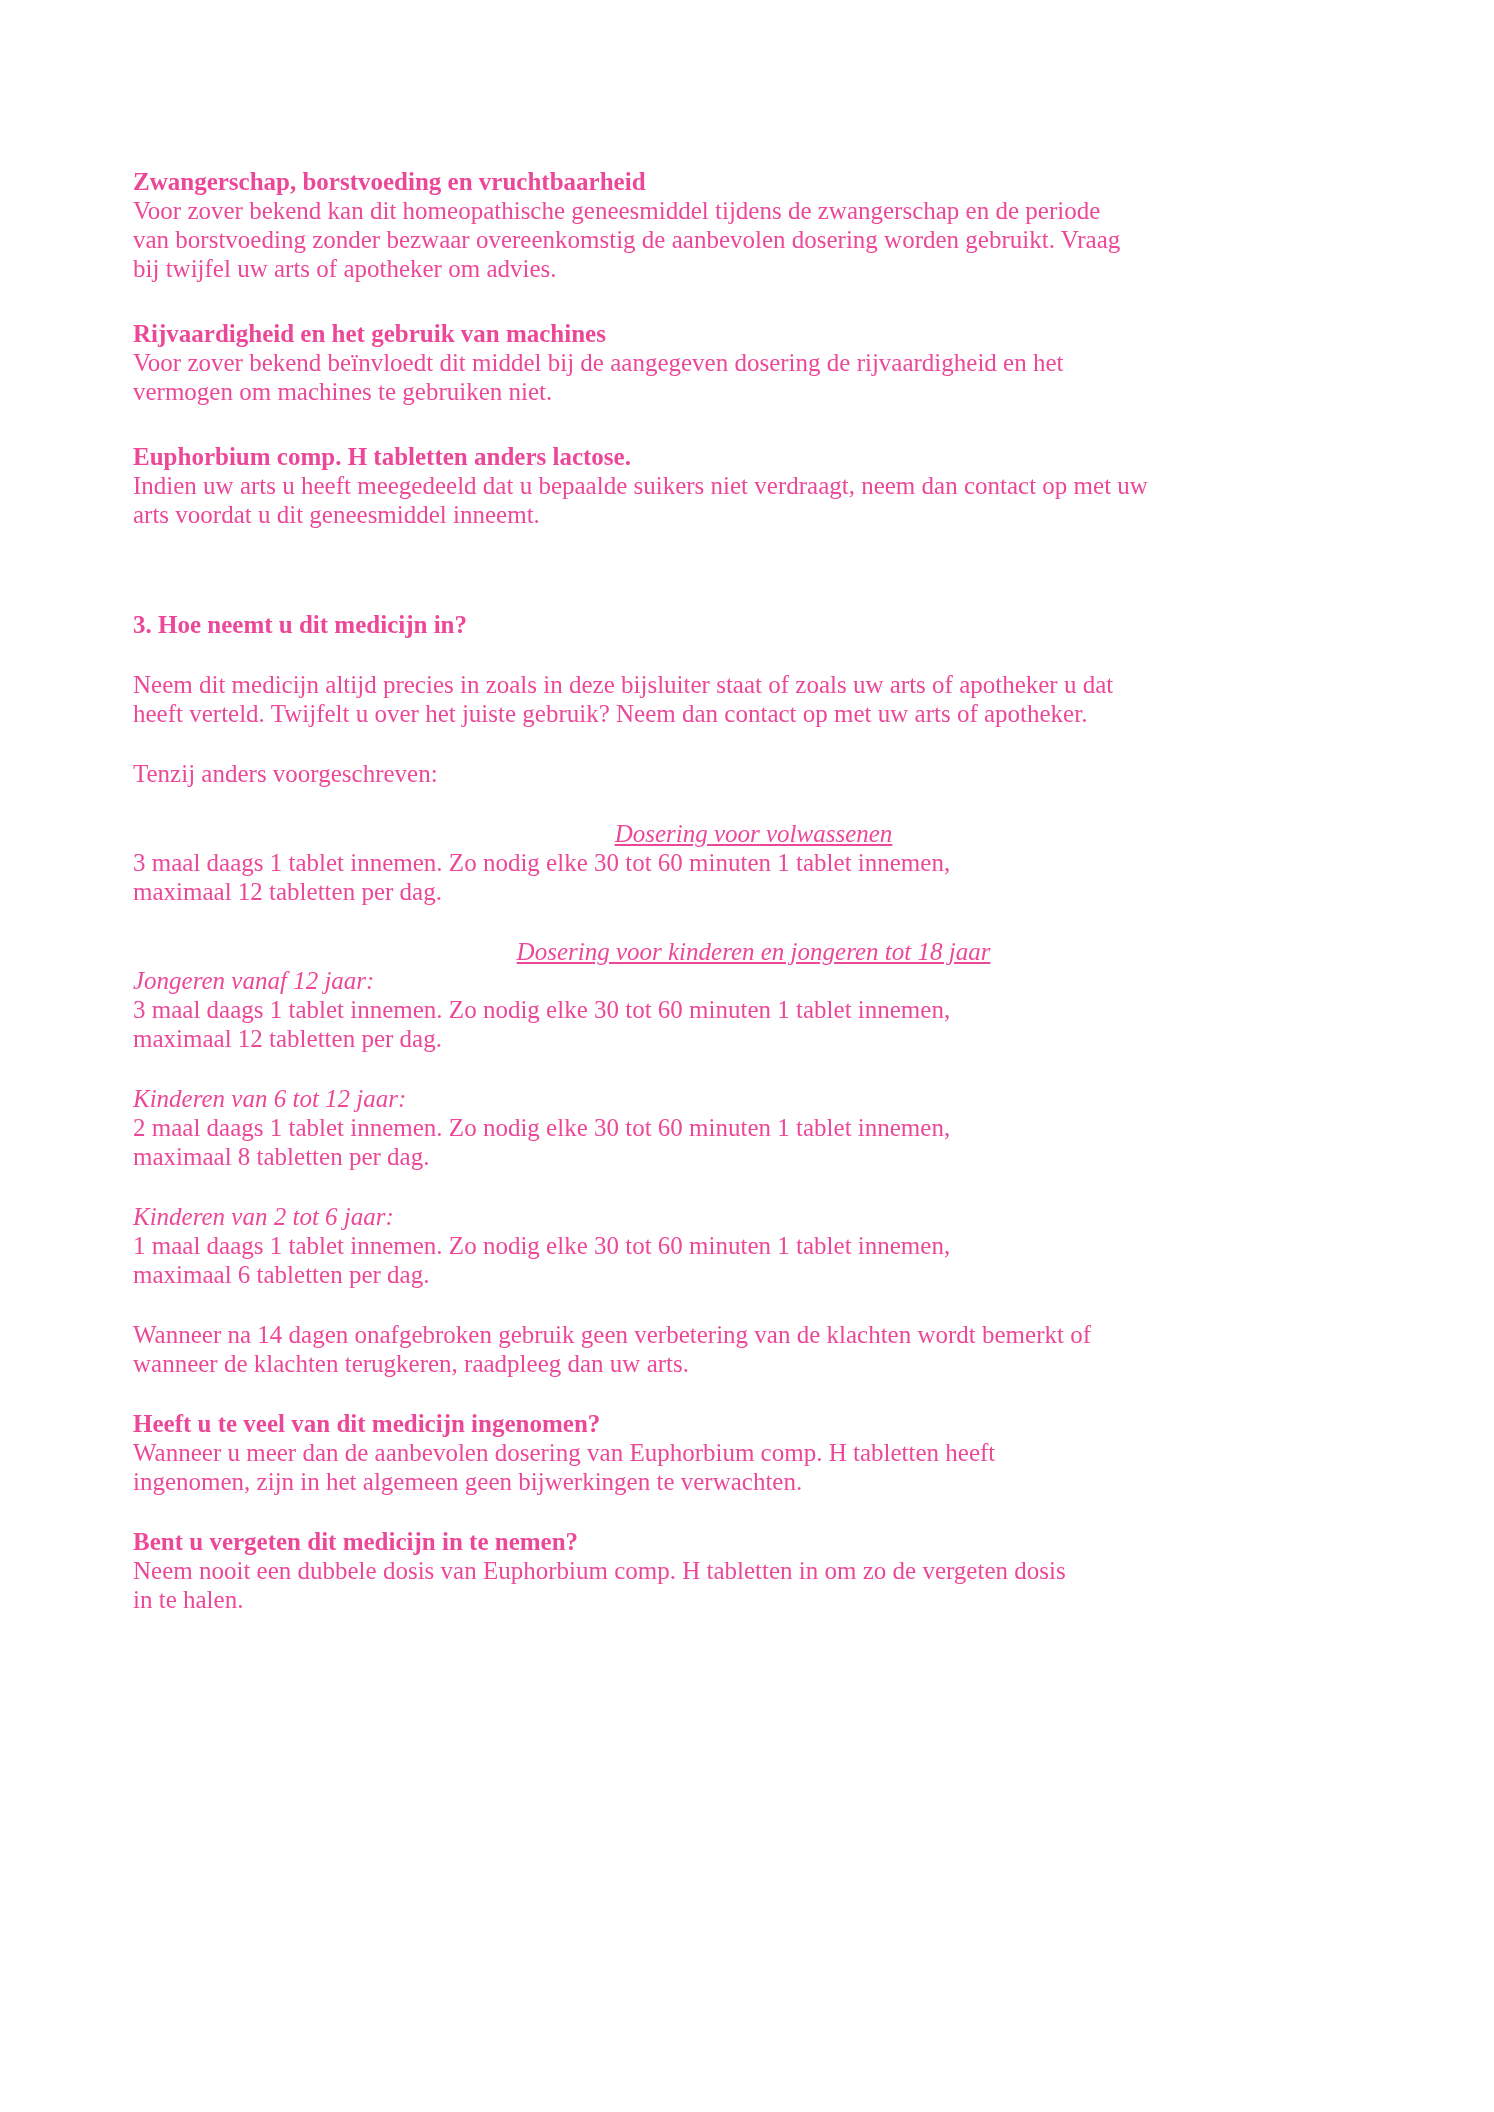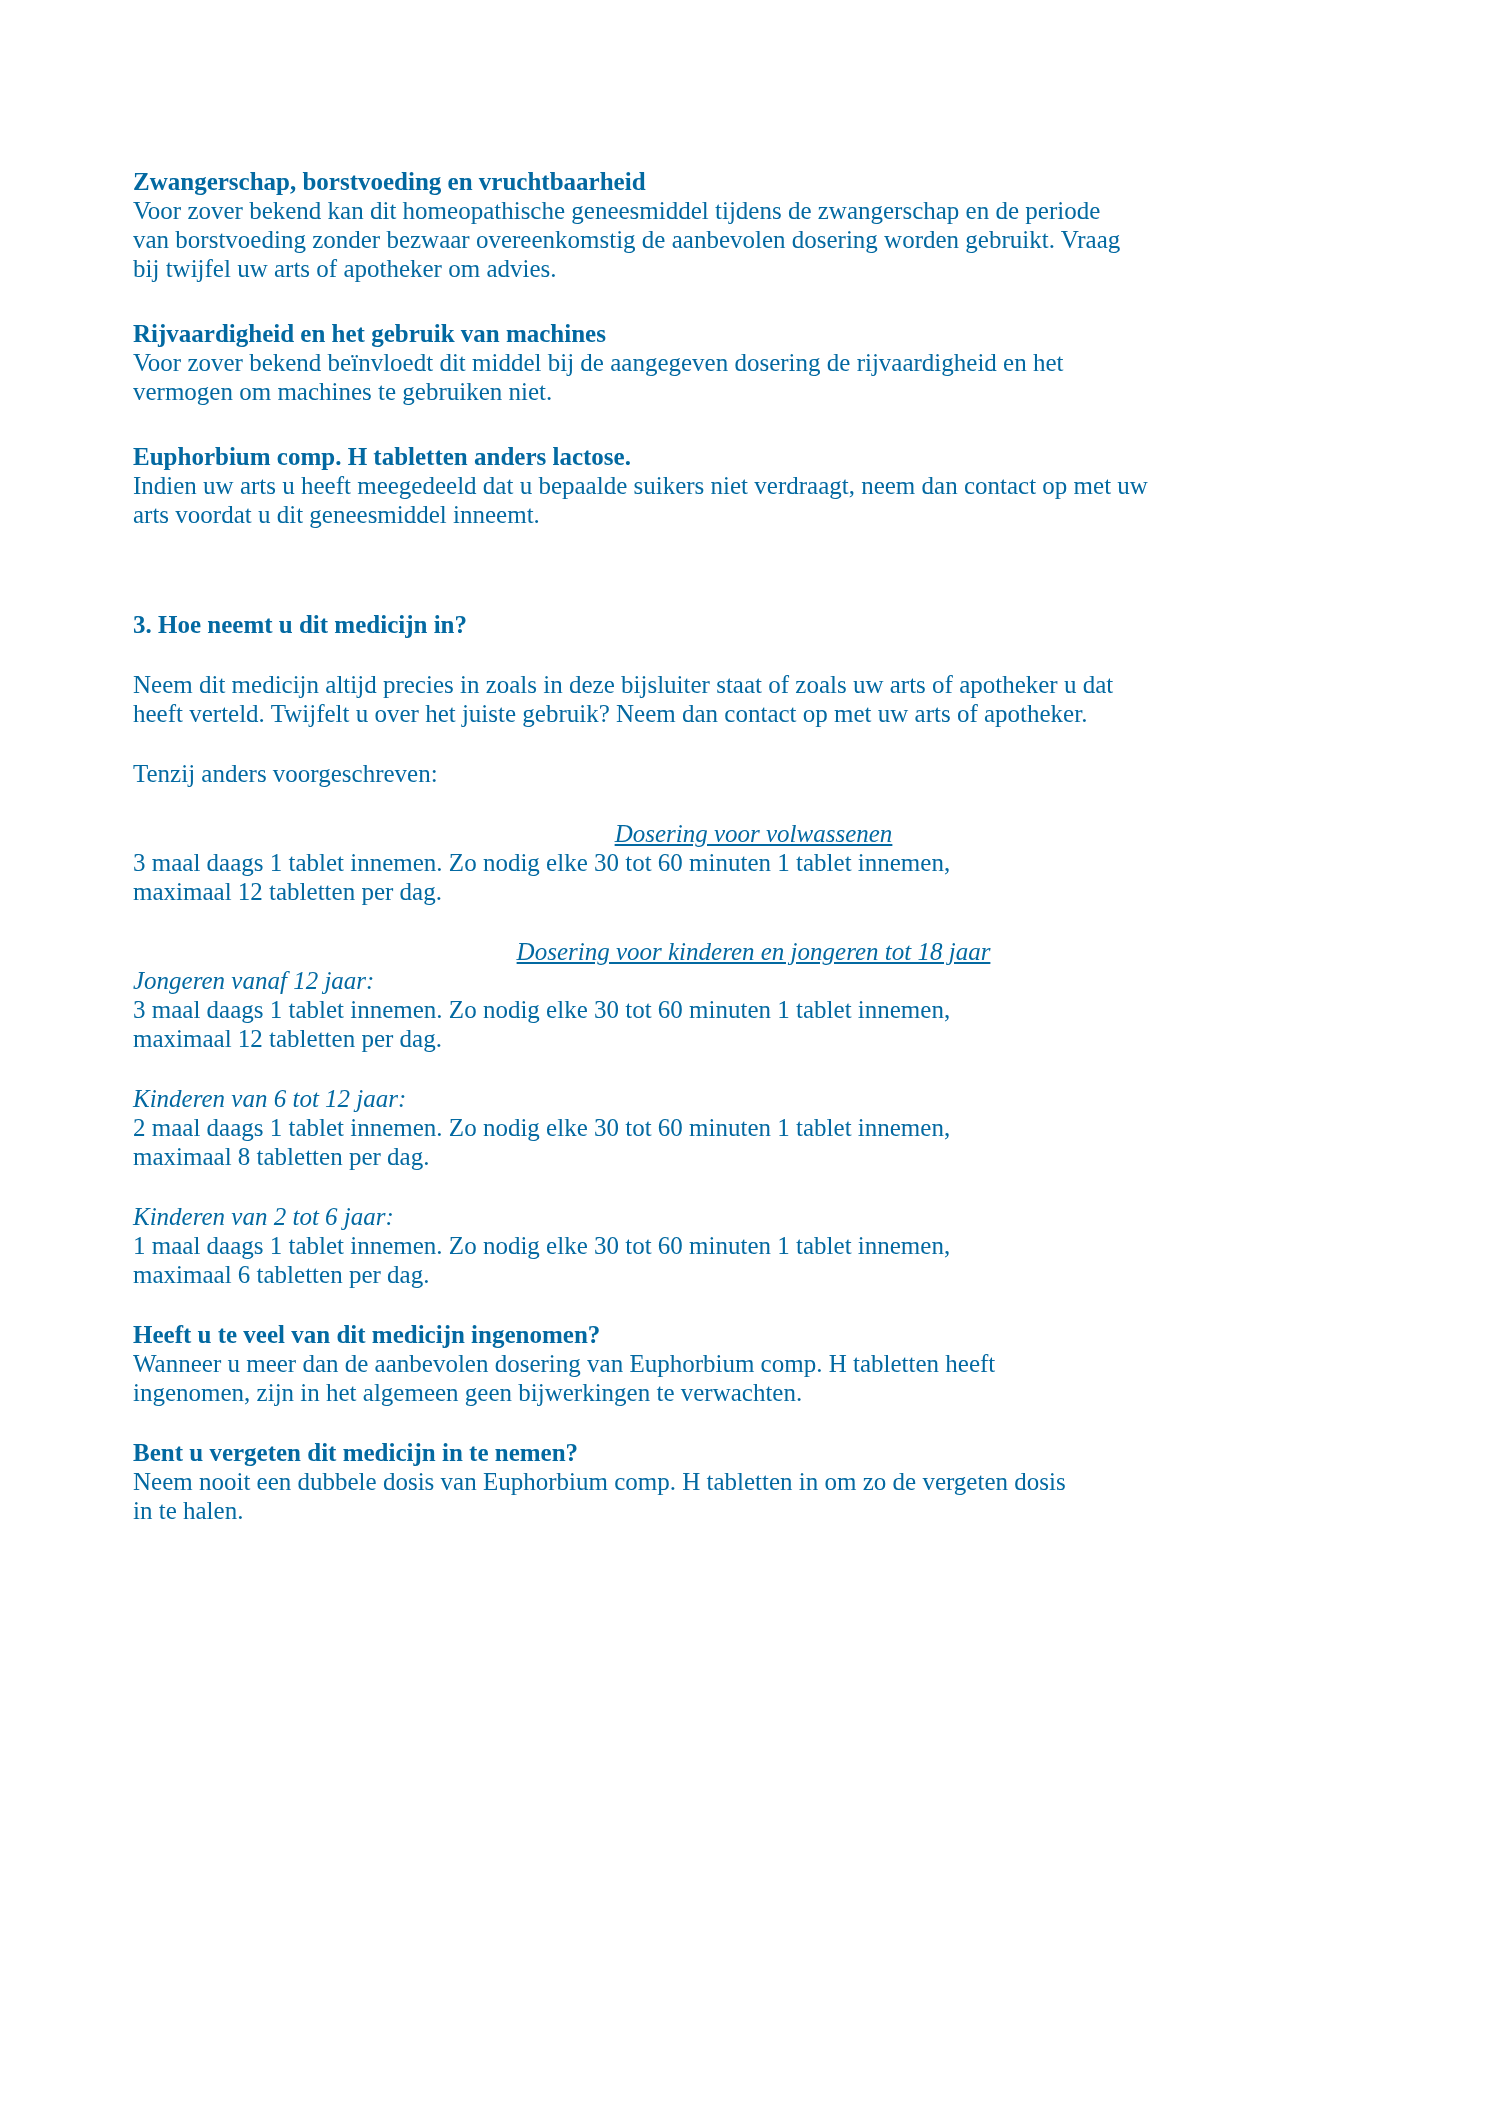--- a/index.html
+++ b/index.html
@@ -5,21 +5,21 @@
   html, body {
     margin: 0;
     padding: 0;
     background: #ffffff;
   }
   .page {
     position: relative;
     width: 1494px;
     height: 2112px;
     background: #ffffff;
-    color: #0369a1;
+    color: #ec4899;
     font-family: "Liberation Serif", "DejaVu Serif", serif;
     font-size: 25px;
     line-height: 29px;
     box-sizing: border-box;
     padding: 167px 120px 0 133px;
     overflow: hidden;
   }
   .block {
     margin: 0;
     white-space: pre;
@@ -67,20 +67,22 @@
 
   <div class="block i mt31">Kinderen van 6 tot 12 jaar:</div>
   <div class="block">2 maal daags 1 tablet innemen. Zo nodig elke 30 tot 60 minuten 1 tablet innemen,
 maximaal 8 tabletten per dag.</div>
 
   <div class="block i mt31">Kinderen van 2 tot 6 jaar:</div>
   <div class="block">1 maal daags 1 tablet innemen. Zo nodig elke 30 tot 60 minuten 1 tablet innemen,
 maximaal 6 tabletten per dag.</div>
 
 
+  <div class="block mt31">Wanneer na 14 dagen onafgebroken gebruik geen verbetering van de klachten wordt bemerkt of
+wanneer de klachten terugkeren, raadpleeg dan uw arts.</div>
 
   <div class="block b mt31">Heeft u te veel van dit medicijn ingenomen?</div>
   <div class="block">Wanneer u meer dan de aanbevolen dosering van Euphorbium comp. H tabletten heeft
 ingenomen, zijn in het algemeen geen bijwerkingen te verwachten.</div>
 
   <div class="block b mt31">Bent u vergeten dit medicijn in te nemen?</div>
   <div class="block">Neem nooit een dubbele dosis van Euphorbium comp. H tabletten in om zo de vergeten dosis
 in te halen.</div>
 
 </div>

